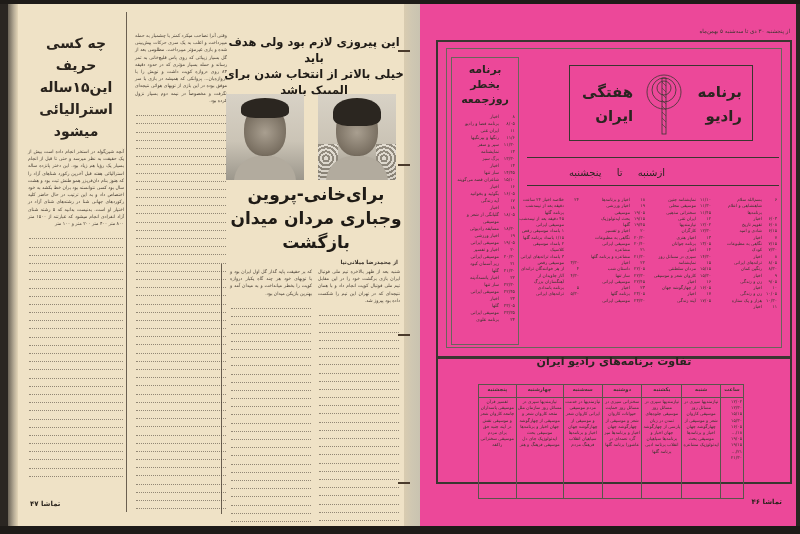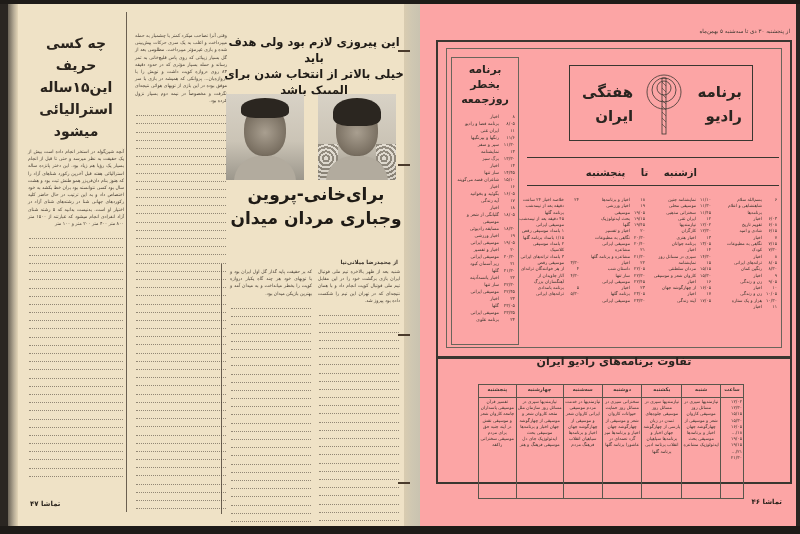--- a/index.html
+++ b/index.html
@@ -20,37 +20,37 @@
   .photo { position:absolute; top:0; width:78px; height:86px; background:linear-gradient(180deg,#d8d2c6 0%,#cbc4b6 55%,#9c978c 100%); overflow:hidden; }
   .photo .face { position:absolute; left:18px; top:10px; width:42px; height:52px; border-radius:48% 48% 44% 44%; background:radial-gradient(circle at 50% 55%,#a99f90 0%,#7a7062 60%,#4a4238 100%); }
   .photo .hair { position:absolute; left:15px; top:4px; width:48px; height:24px; border-radius:50% 50% 30% 30%; background:#2b2620; }
   .photo .shirt { position:absolute; left:8px; top:62px; width:62px; height:26px; border-radius:30px 30px 0 0; background:#b2ab9e; }
   .photo .flowers { position:absolute; bottom:0; width:20px; height:36px; background:repeating-radial-gradient(circle at 40% 40%,#efeae0 0 2px,#7e776b 2px 4px); opacity:0.7; }
   .main-headline { position:absolute; left:220px; top:178px; width:176px; direction:rtl; text-align:center; font-weight:bold; font-size:17px; line-height:24px; color:#1f1b16; }
   .byline { position:absolute; left:220px; top:255px; width:170px; direction:rtl; text-align:right; font-size:5.5px; font-weight:bold; color:#3a322a; }
   .article-col { position:absolute; top:264px; width:82px; height:250px; }
   .page-footer-left { position:absolute; left:22px; top:496px; direction:ltr; font-size:7px; font-weight:bold; color:#2a241d; }
   
-  .right-page { position:absolute; left:404px; top:4px; width:392px; height:522px; background:#fca5a5; }
+  .right-page { position:absolute; left:404px; top:4px; width:392px; height:522px; background:#ec4899; }
   .right-binding { position:absolute; left:0; top:0; width:16px; height:522px; background:linear-gradient(90deg,#d9ccb0,#cfc7b2 50%,#c9c3b0); }
   .staple { position:absolute; left:30px; width:12px; height:2px; background:#4a3b2c; }
   .date-line { position:absolute; right:6px; top:24px; direction:rtl; font-size:5.5px; color:#3a352e; }
   .frame { position:absolute; left:32px; top:36px; width:356px; height:444px; border:2px solid #3a3630; box-sizing:border-box; }
   .sub-frame-top { position:absolute; left:8px; top:6px; width:336px; height:300px; border:1px solid #6a655b; box-sizing:border-box; }
   .special-box { position:absolute; left:4px; top:8px; width:68px; height:288px; border:1px solid #6a655b; box-sizing:border-box; direction:rtl; padding:4px 3px; }
   .special-title { text-align:center; font-weight:bold; font-size:11px; line-height:15px; color:#2a2520; margin-bottom:6px; }
   .prog-row { display:flex; direction:rtl; font-size:4.5px; line-height:7px; color:#3b362e; }
   .prog-row .t { width:16px; flex:none; }
   .prog-row .n { flex:1; }
   .logo-box { position:absolute; left:122px; top:16px; width:184px; height:76px; border:1.5px solid #3a3630; box-sizing:border-box; }
   .logo-text-r { position:absolute; right:10px; top:14px; direction:rtl; text-align:right; font-weight:bold; font-size:15px; line-height:24px; color:#2a2520; }
   .logo-text-l { position:absolute; left:12px; top:14px; direction:rtl; text-align:right; font-weight:bold; font-size:15px; line-height:24px; color:#2a2520; }
   .logo-icon { position:absolute; left:74px; top:6px; width:40px; height:64px; }
   .rule-h { position:absolute; height:1px; background:#3a3630; }
-  .week-title { position:absolute; left:90px; top:118px; width:160px; direction:rtl; font-weight:bold; font-size:10px; color:#2a2520; word-spacing:12px; }
+  .week-title { position:absolute; left:90px; top:118px; width:160px; text-align:center; direction:rtl; font-weight:normal; font-size:10px; color:#2a2520; word-spacing:12px; }
   .sched { position:absolute; top:148px; direction:rtl; }
   .sched .prog-row { font-size:4.4px; line-height:6.3px; }
   .sched .prog-row .t { width:15px; }
   .divider-band { position:absolute; left:0; top:314px; width:352px; height:3px; background:#3a3630; }
   .diff-title { position:absolute; left:0; top:313px; width:352px; text-align:center; direction:rtl; font-weight:bold; font-size:11px; color:#2a2520; }
   table.diff { position:absolute; left:40px; top:342px; width:266px; border-collapse:collapse; direction:rtl; }
   table.diff th, table.diff td { border:1px solid #5a554b; font-size:4.4px; line-height:6.2px; color:#3b362e; vertical-align:top; text-align:center; padding:1px 1px; }
   table.diff th { height:10px; font-weight:bold; font-size:5px; }
   table.diff td { height:98px; }
   table.diff td.time { width:20px; text-align:right; }
@@ -184,20 +184,21 @@
           <div class="flowers" style="right:0;"></div>
         <div class="shirt"></div>
           <div class="face"></div>
           <div class="hair" style="height:28px;"></div>
       </div>
     </div>
 
     <div class="main-headline">
       <div>برای‌خانی-پروین</div>
       <div>وجباری مردان میدان</div>
+      <div>بازگشت</div>
     </div>
     <div class="byline">از محمدرضا میلانی‌نیا</div>
 
     <div class="article-col" style="left:310px;">
       <div class="body-text">شنبه بعد از ظهر بالاخره تیم ملی فوتبال ایران بازی برگشت خود را در این مقابل تیم ملی فوتبال کویت انجام داد و با همان نتیجه‌ای که در تهران این تیم را شکست داده بود پیروز شد.</div>
       <div class="filler-lines">
         <div></div>
           <div></div>
           <div></div>
           <div></div>

